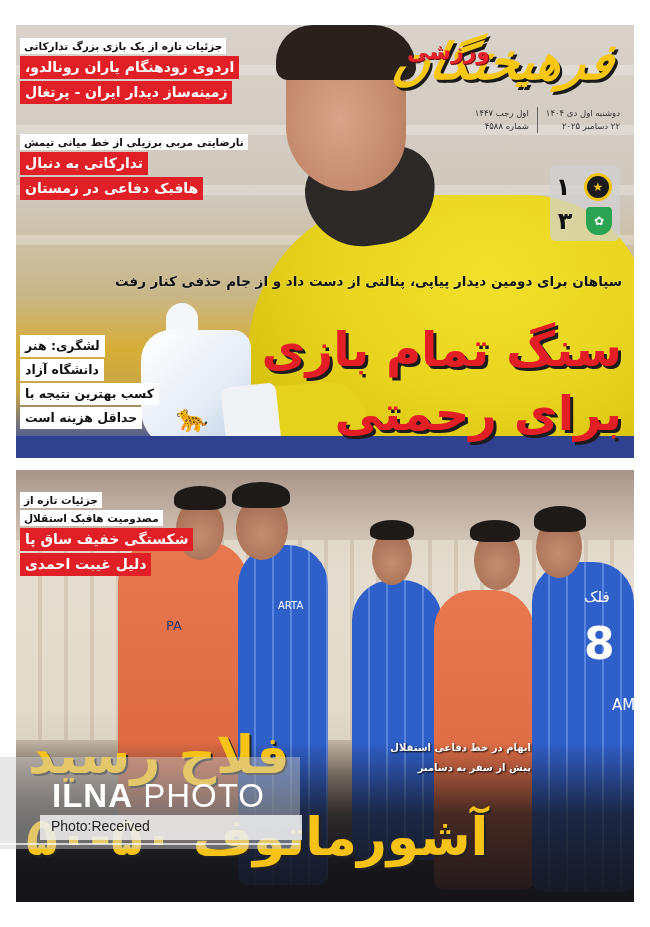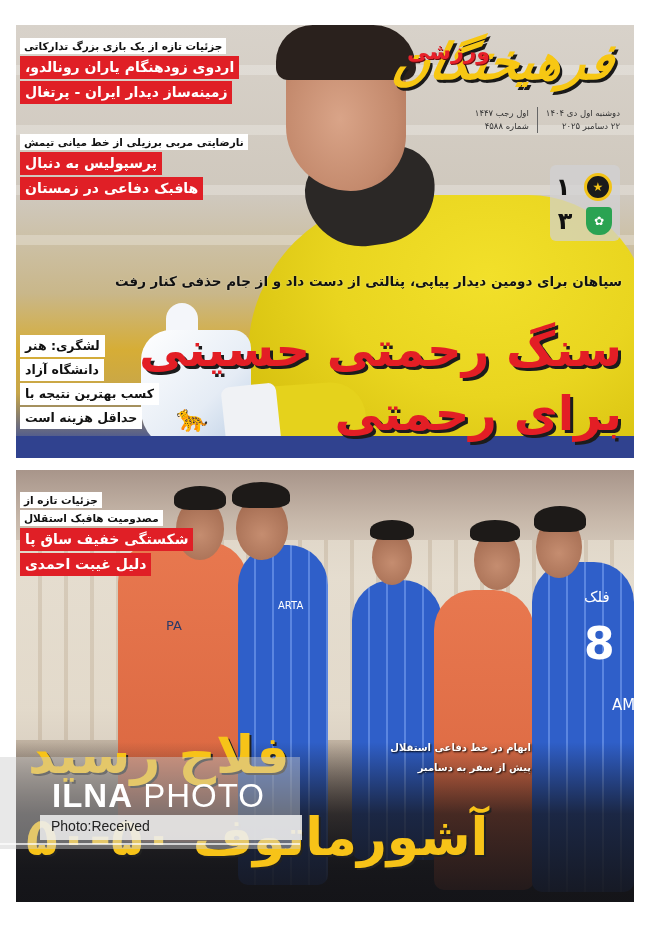--- a/index.html
+++ b/index.html
@@ -131,33 +131,33 @@
   </div>
 
   <div class="stack" style="left:4px; top:13px; width:198px;">
     <span class="kicker">جزئیات تازه از یک بازی بزرگ تدارکاتی</span>
     <span class="red-line">اردوی زودهنگام یاران رونالدو،</span>
     <span class="red-line">زمینه‌ساز دیدار ایران - پرتغال</span>
   </div>
 
   <div class="stack" style="left:4px; top:109px; width:180px;">
     <span class="kicker">نارضایتی مربی برزیلی از خط میانی تیمش</span>
-    <span class="red-line">پرسپولیس به دنبال</span>
+    <span class="red-line">تدارکاتی به دنبال</span>
     <span class="red-line">هافبک دفاعی در زمستان</span>
   </div>
 
   <div class="stack" style="left:4px; top:310px; width:110px;">
     <span class="white-line">لشگری: هنر</span>
     <span class="white-line">دانشگاه آزاد</span>
     <span class="white-line">کسب بهترین نتیجه با</span>
     <span class="white-line">حداقل هزینه است</span>
   </div>
 
   <div class="subhead">سپاهان برای دومین دیدار پیاپی، پنالتی از دست داد و از جام حذفی کنار رفت</div>
-  <div class="headline-red" style="top:296px">سنگ رحمتی حسینی</div>
+  <div class="headline-red" style="top:296px">سنگ تمام بازی</div>
   <div class="headline-red" style="top:360px">برای رحمتی</div>
 </div>
 
 <div id="bottom-panel" class="panel">
   <div class="fence"></div>
 
   <div class="player orange" style="left:102px; top:72px; width:130px; height:300px;"></div>
   <div class="head" style="left:160px; top:28px; width:48px; height:62px;"></div>
   <div class="hair" style="left:158px; top:16px; width:52px; height:24px;"></div>
   <div class="jersey-text" style="left:150px; top:148px; color:#2a3a6a;">PA</div>

